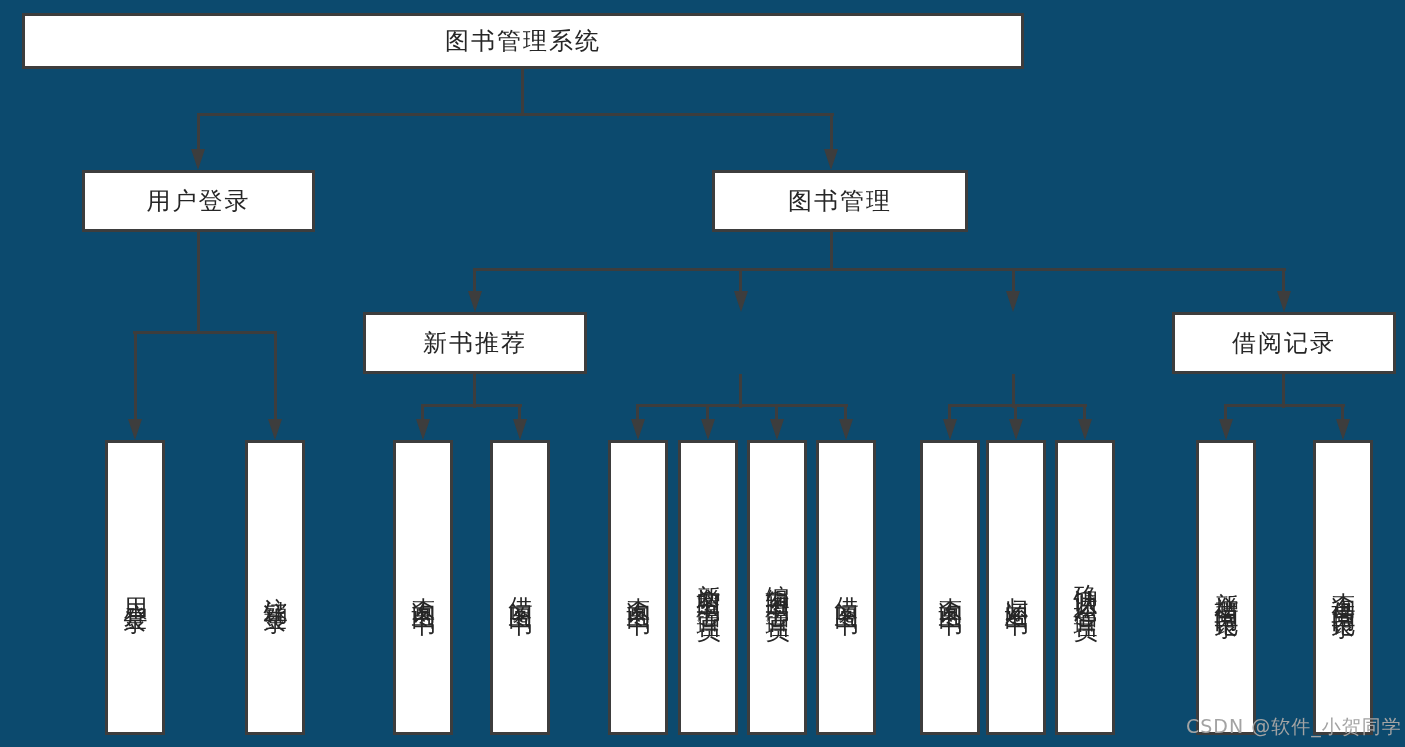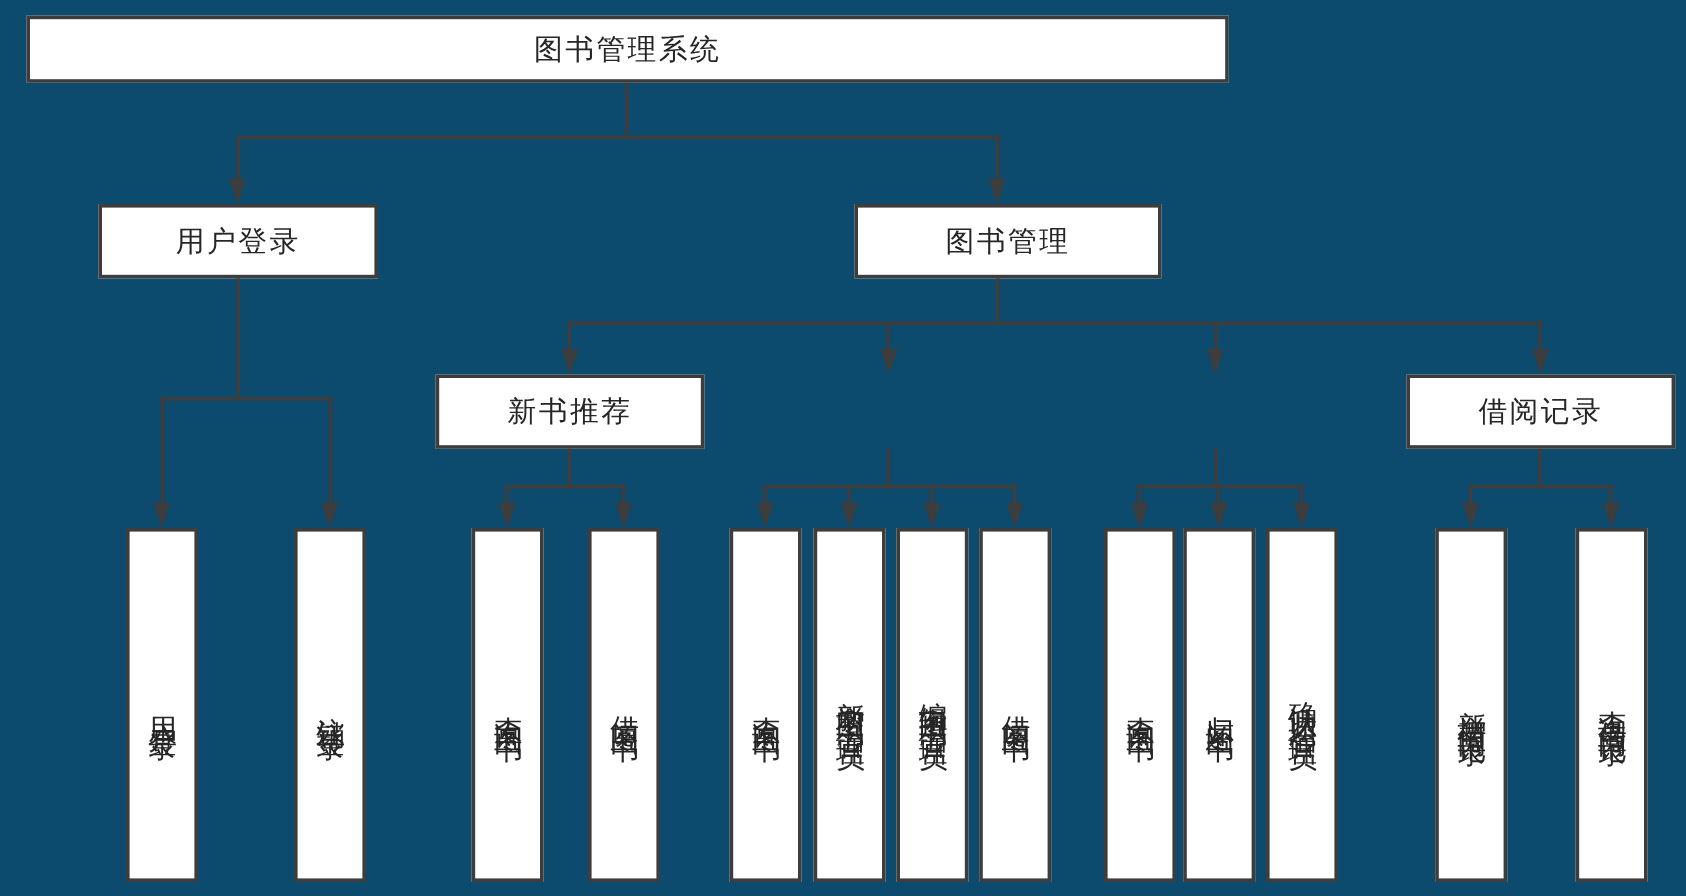--- a/index.html
+++ b/index.html
@@ -111,14 +111,15 @@
   <div class="vline" style="left:1083px;top:404px;height:17px;"></div>
   <div class="arrow" style="left:1078px;top:419px;"></div>
 
   <div class="vline" style="left:1282px;top:374px;height:34px;"></div>
   <div class="hline" style="left:1224px;top:404px;width:121px;"></div>
   <div class="vline" style="left:1224px;top:404px;height:17px;"></div>
   <div class="arrow" style="left:1219px;top:419px;"></div>
   <div class="vline" style="left:1341px;top:404px;height:17px;"></div>
   <div class="arrow" style="left:1336px;top:419px;"></div>
 
+  <div class="watermark">CSDN @软件_小贺同学</div>
 
 </div>
 
 </body></html>

